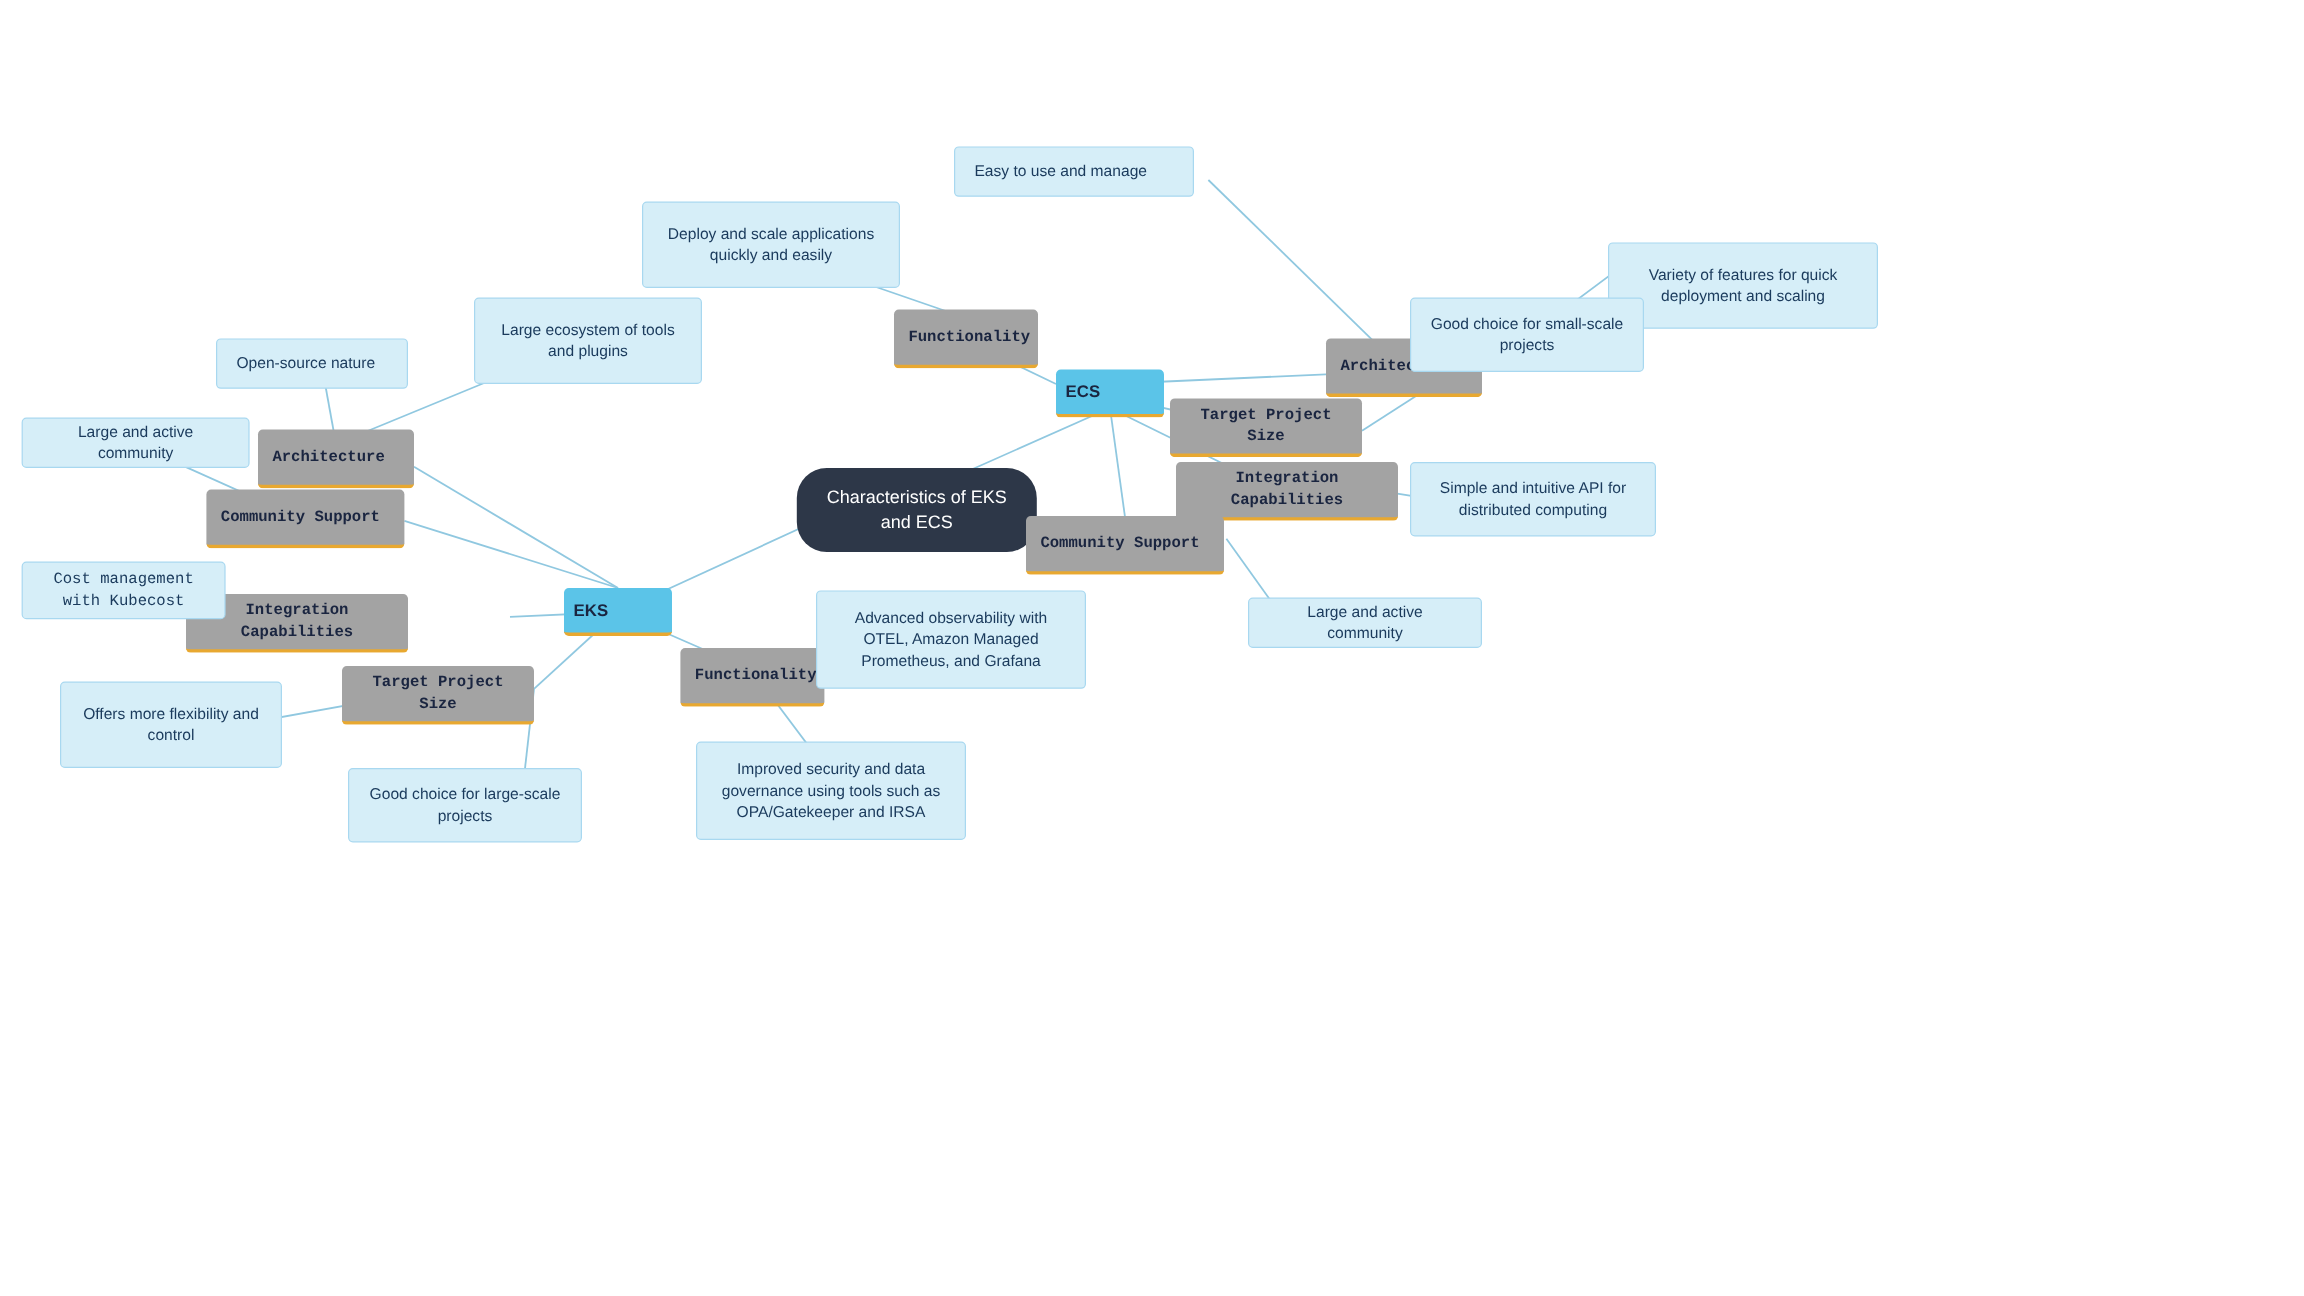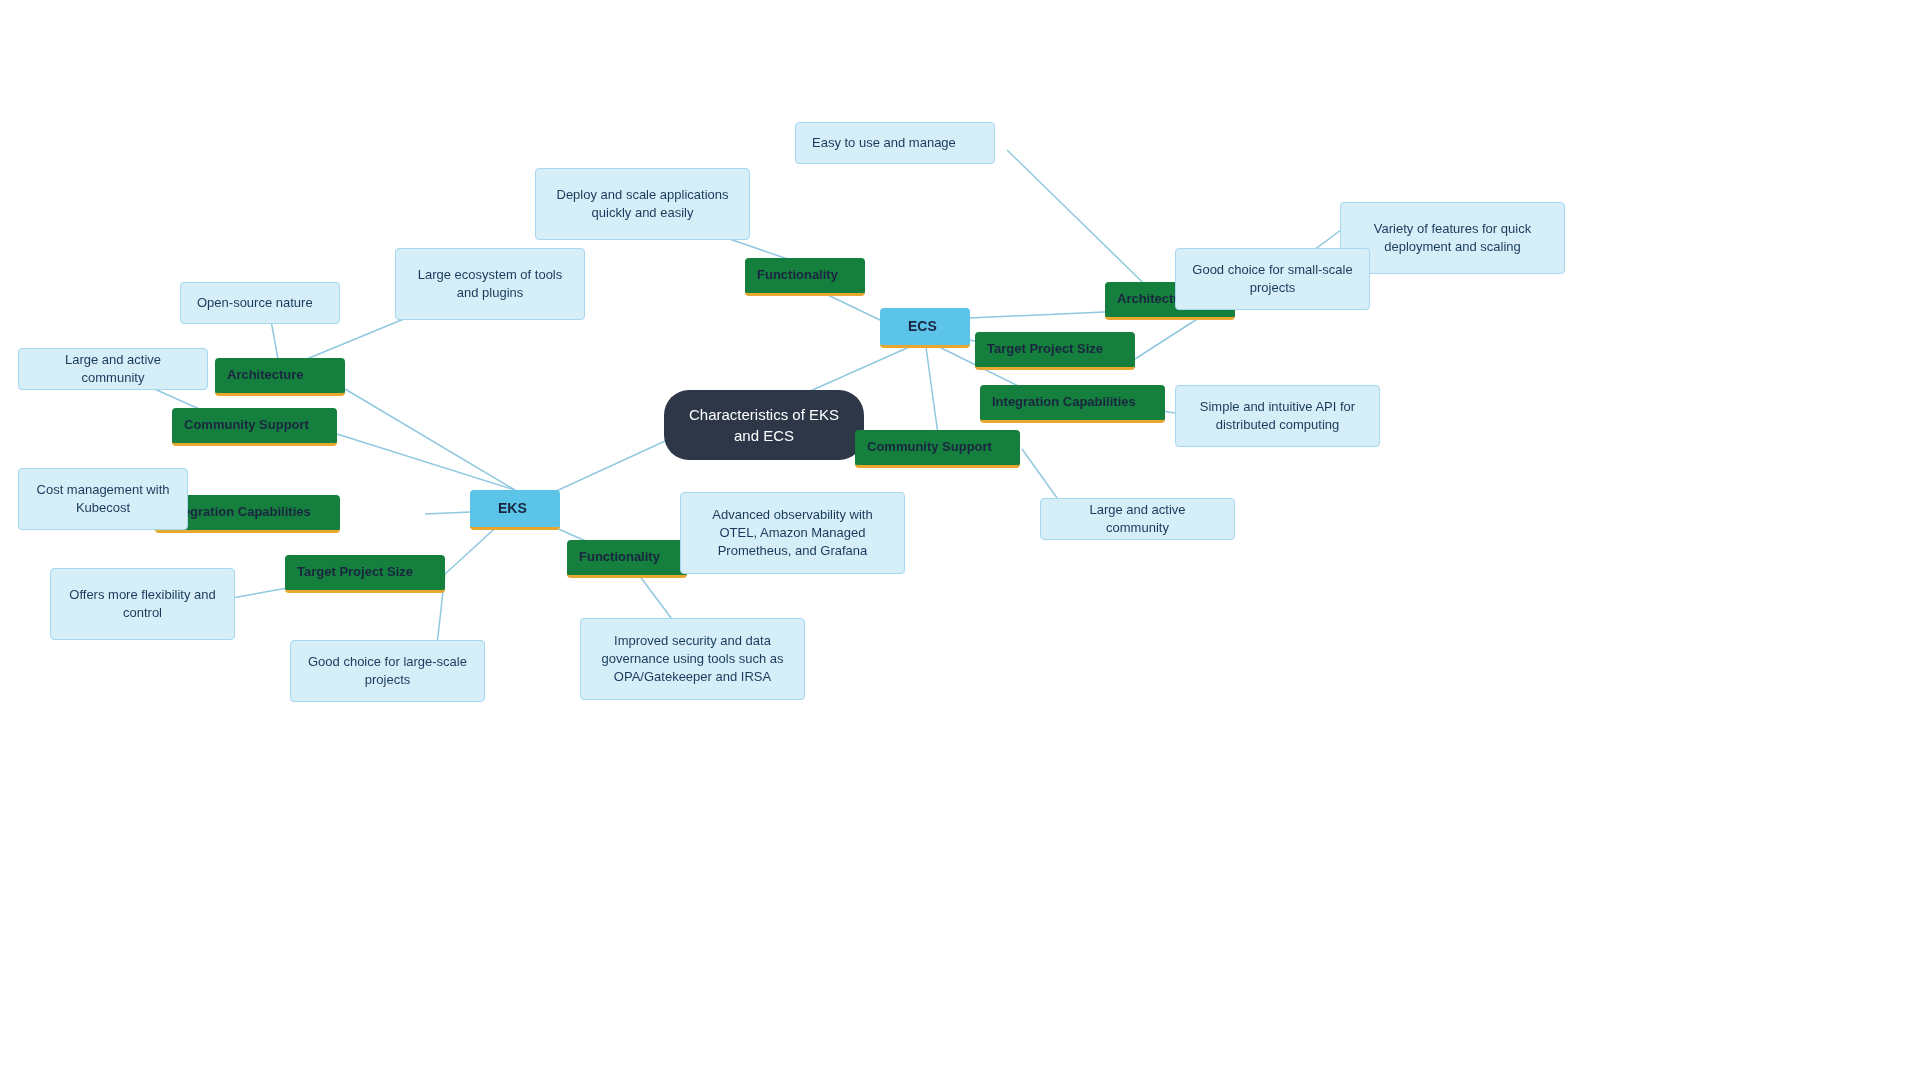--- a/index.html
+++ b/index.html
@@ -34,41 +34,42 @@
       color: #ffffff;
       border-radius: 4px;
       padding: 18px 24px;
       font-size: 15px;
       font-weight: 500;
     }
     .node-branch {
       background: #5bc4e8;
       color: #1a2540;
       border-radius: 4px;
-      padding: 8px 28px;
+      padding: 8px 8px;
       font-weight: 600;
       font-size: 14px;
       border-bottom: 3px solid #e8a830;
     }
     .node-leaf {
       background: #d6eef8;
       color: #1a3a5c;
       border-radius: 4px;
       padding: 12px 16px;
       font-size: 13px;
       border: 1px solid #a8d8f0;
     }
     .node-sub {
-      background: #15803d;
+      background: #a3a3a3;
       color: #1a2540;
       border-radius: 4px;
-      padding: 12px 12px;
+      padding: 23px 12px;
       font-weight: 600;
       font-size: 13px;
       border-bottom: 3px solid #e8a830;
+      font-family: Liberation Mono, monospace;
     }
   </style>
 </head>
 <body>
 
 <svg id="connections">
 
   <line x1="700" y1="425" x2="515" y2="510" stroke="#90c8e0" stroke-width="1.5"></line>
 
   <line x1="790" y1="400" x2="925" y2="340" stroke="#90c8e0" stroke-width="1.5"></line>
@@ -167,21 +168,21 @@
 </div>
 
 <div class="node node-leaf" style="left:180px; top:282px; width:160px; height:42px;">
   <span>Open-source nature</span>
 </div>
 
 <div class="node node-leaf" style="left:18px; top:348px; width:190px; height:42px;">
   <span>Large and active community</span>
 </div>
 
-<div class="node node-leaf" style="left:18px; top:468px; width:170px; height:62px;">
+<div class="node node-leaf" style="left:18px; top:468px; width:170px; height:48px;font-family:Liberation Mono, monospace;">
   <span>Cost management with
 Kubecost</span>
 </div>
 
 <div class="node node-leaf" style="left:50px; top:568px; width:185px; height:72px;">
   <span>Offers more flexibility and
 control</span>
 </div>
 
 <div class="node node-leaf" style="left:290px; top:640px; width:195px; height:62px;">

